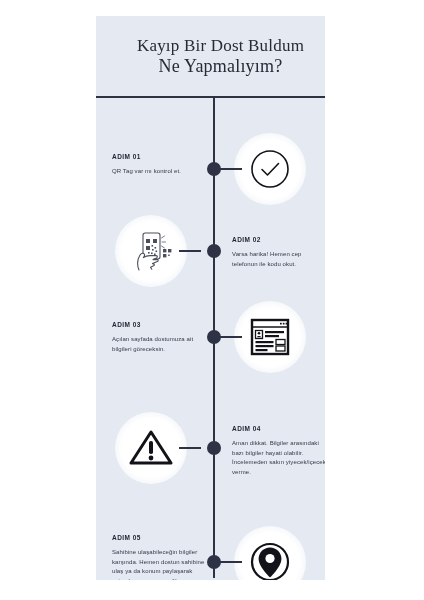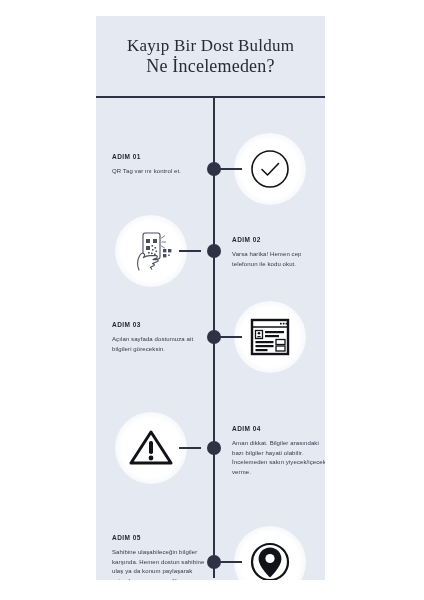--- a/index.html
+++ b/index.html
@@ -34,20 +34,21 @@
   .header {
     position: absolute;
     left: 0;
     top: 0;
     width: 229px;
     height: 80px;
     display: flex;
     flex-direction: column;
     align-items: center;
     justify-content: center;
+    padding-left: 10px;
   }
   .title-line {
     font-family: "Liberation Serif", serif;
     font-size: 17px;
     line-height: 21px;
     color: #262b35;
     letter-spacing: 0.2px;
     white-space: nowrap;
   }
   .title-line.l2 { font-size: 18px; }
@@ -141,21 +142,21 @@
 </style>
 </head>
 <body>
 
 <div id="root">
 
   <div class="card">
 
     <div class="header">
       <div class="title-line l1">Kayıp Bir Dost Buldum</div>
-      <div class="title-line l2">Ne İncelemeden?</div>
+      <div class="title-line l2">Ne Yapmalıyım?</div>
     </div>
     <div class="header-rule"></div>
 
     <div class="spine"></div>
 
     <div class="step" style="top:0;">
       <div class="node" style="top:146px;"></div>
       <div class="connector to-right" style="top:152px;"></div>
 
       <div class="bubble right" style="top:117px;">

